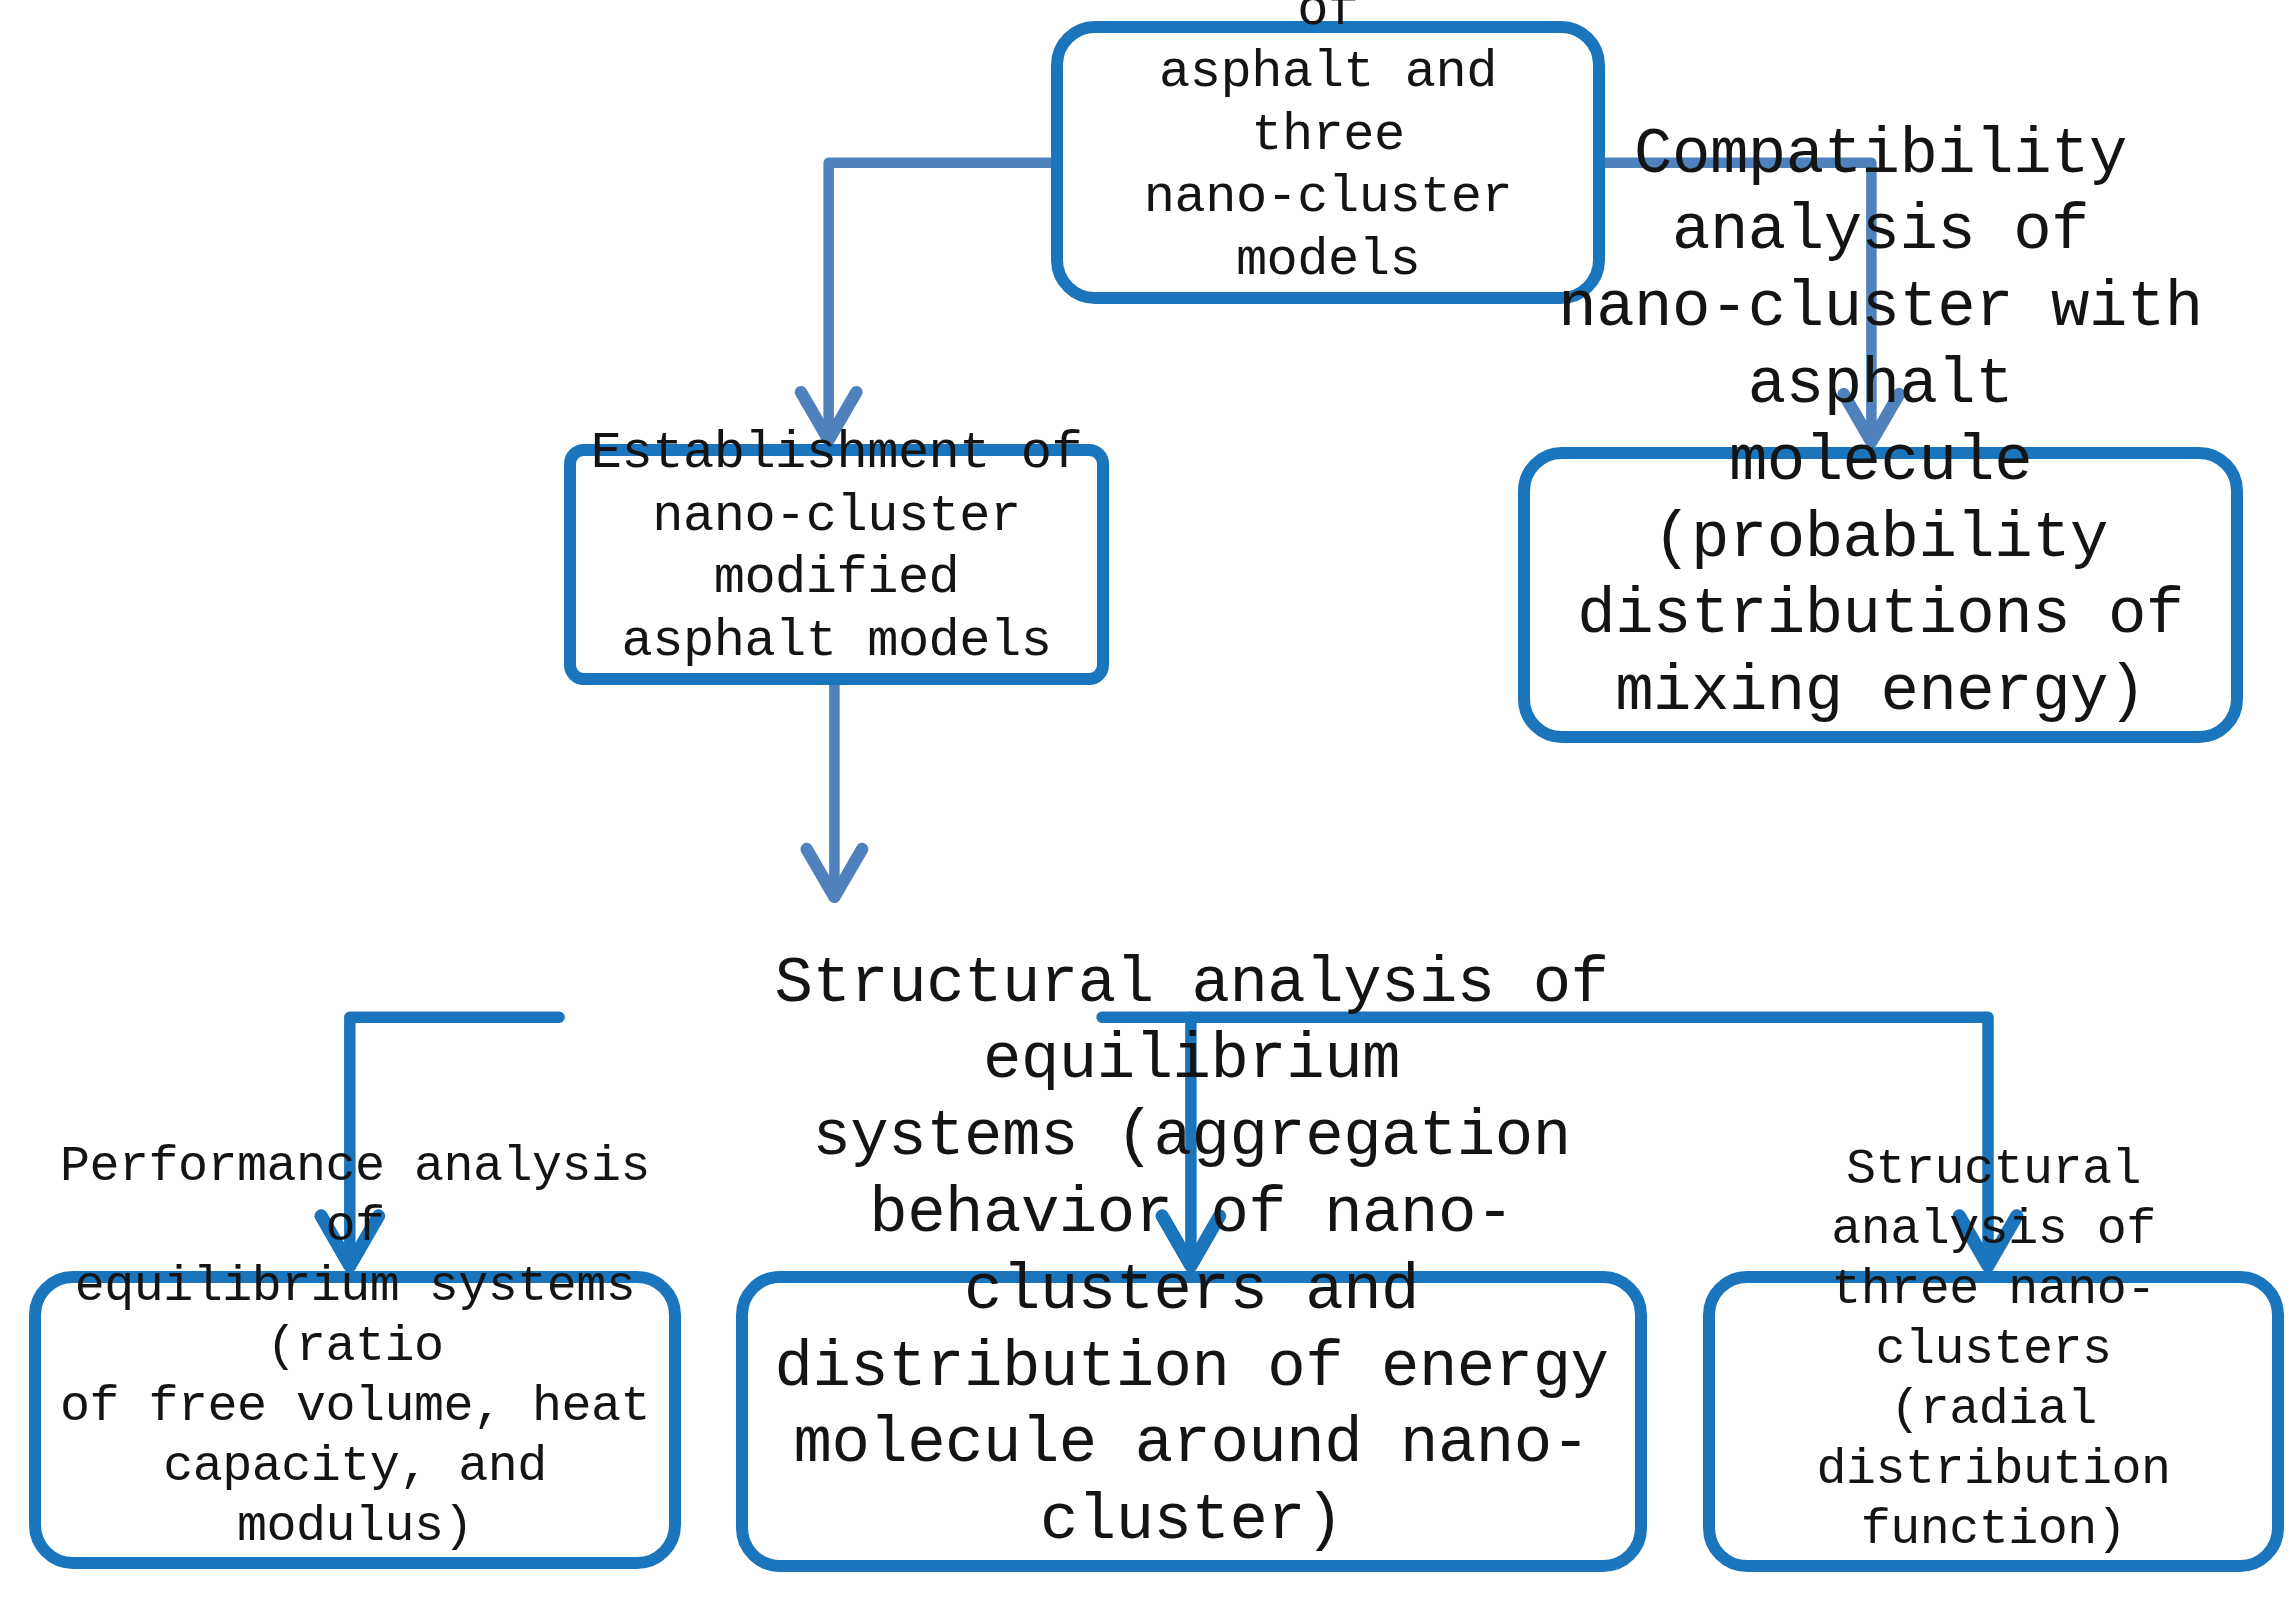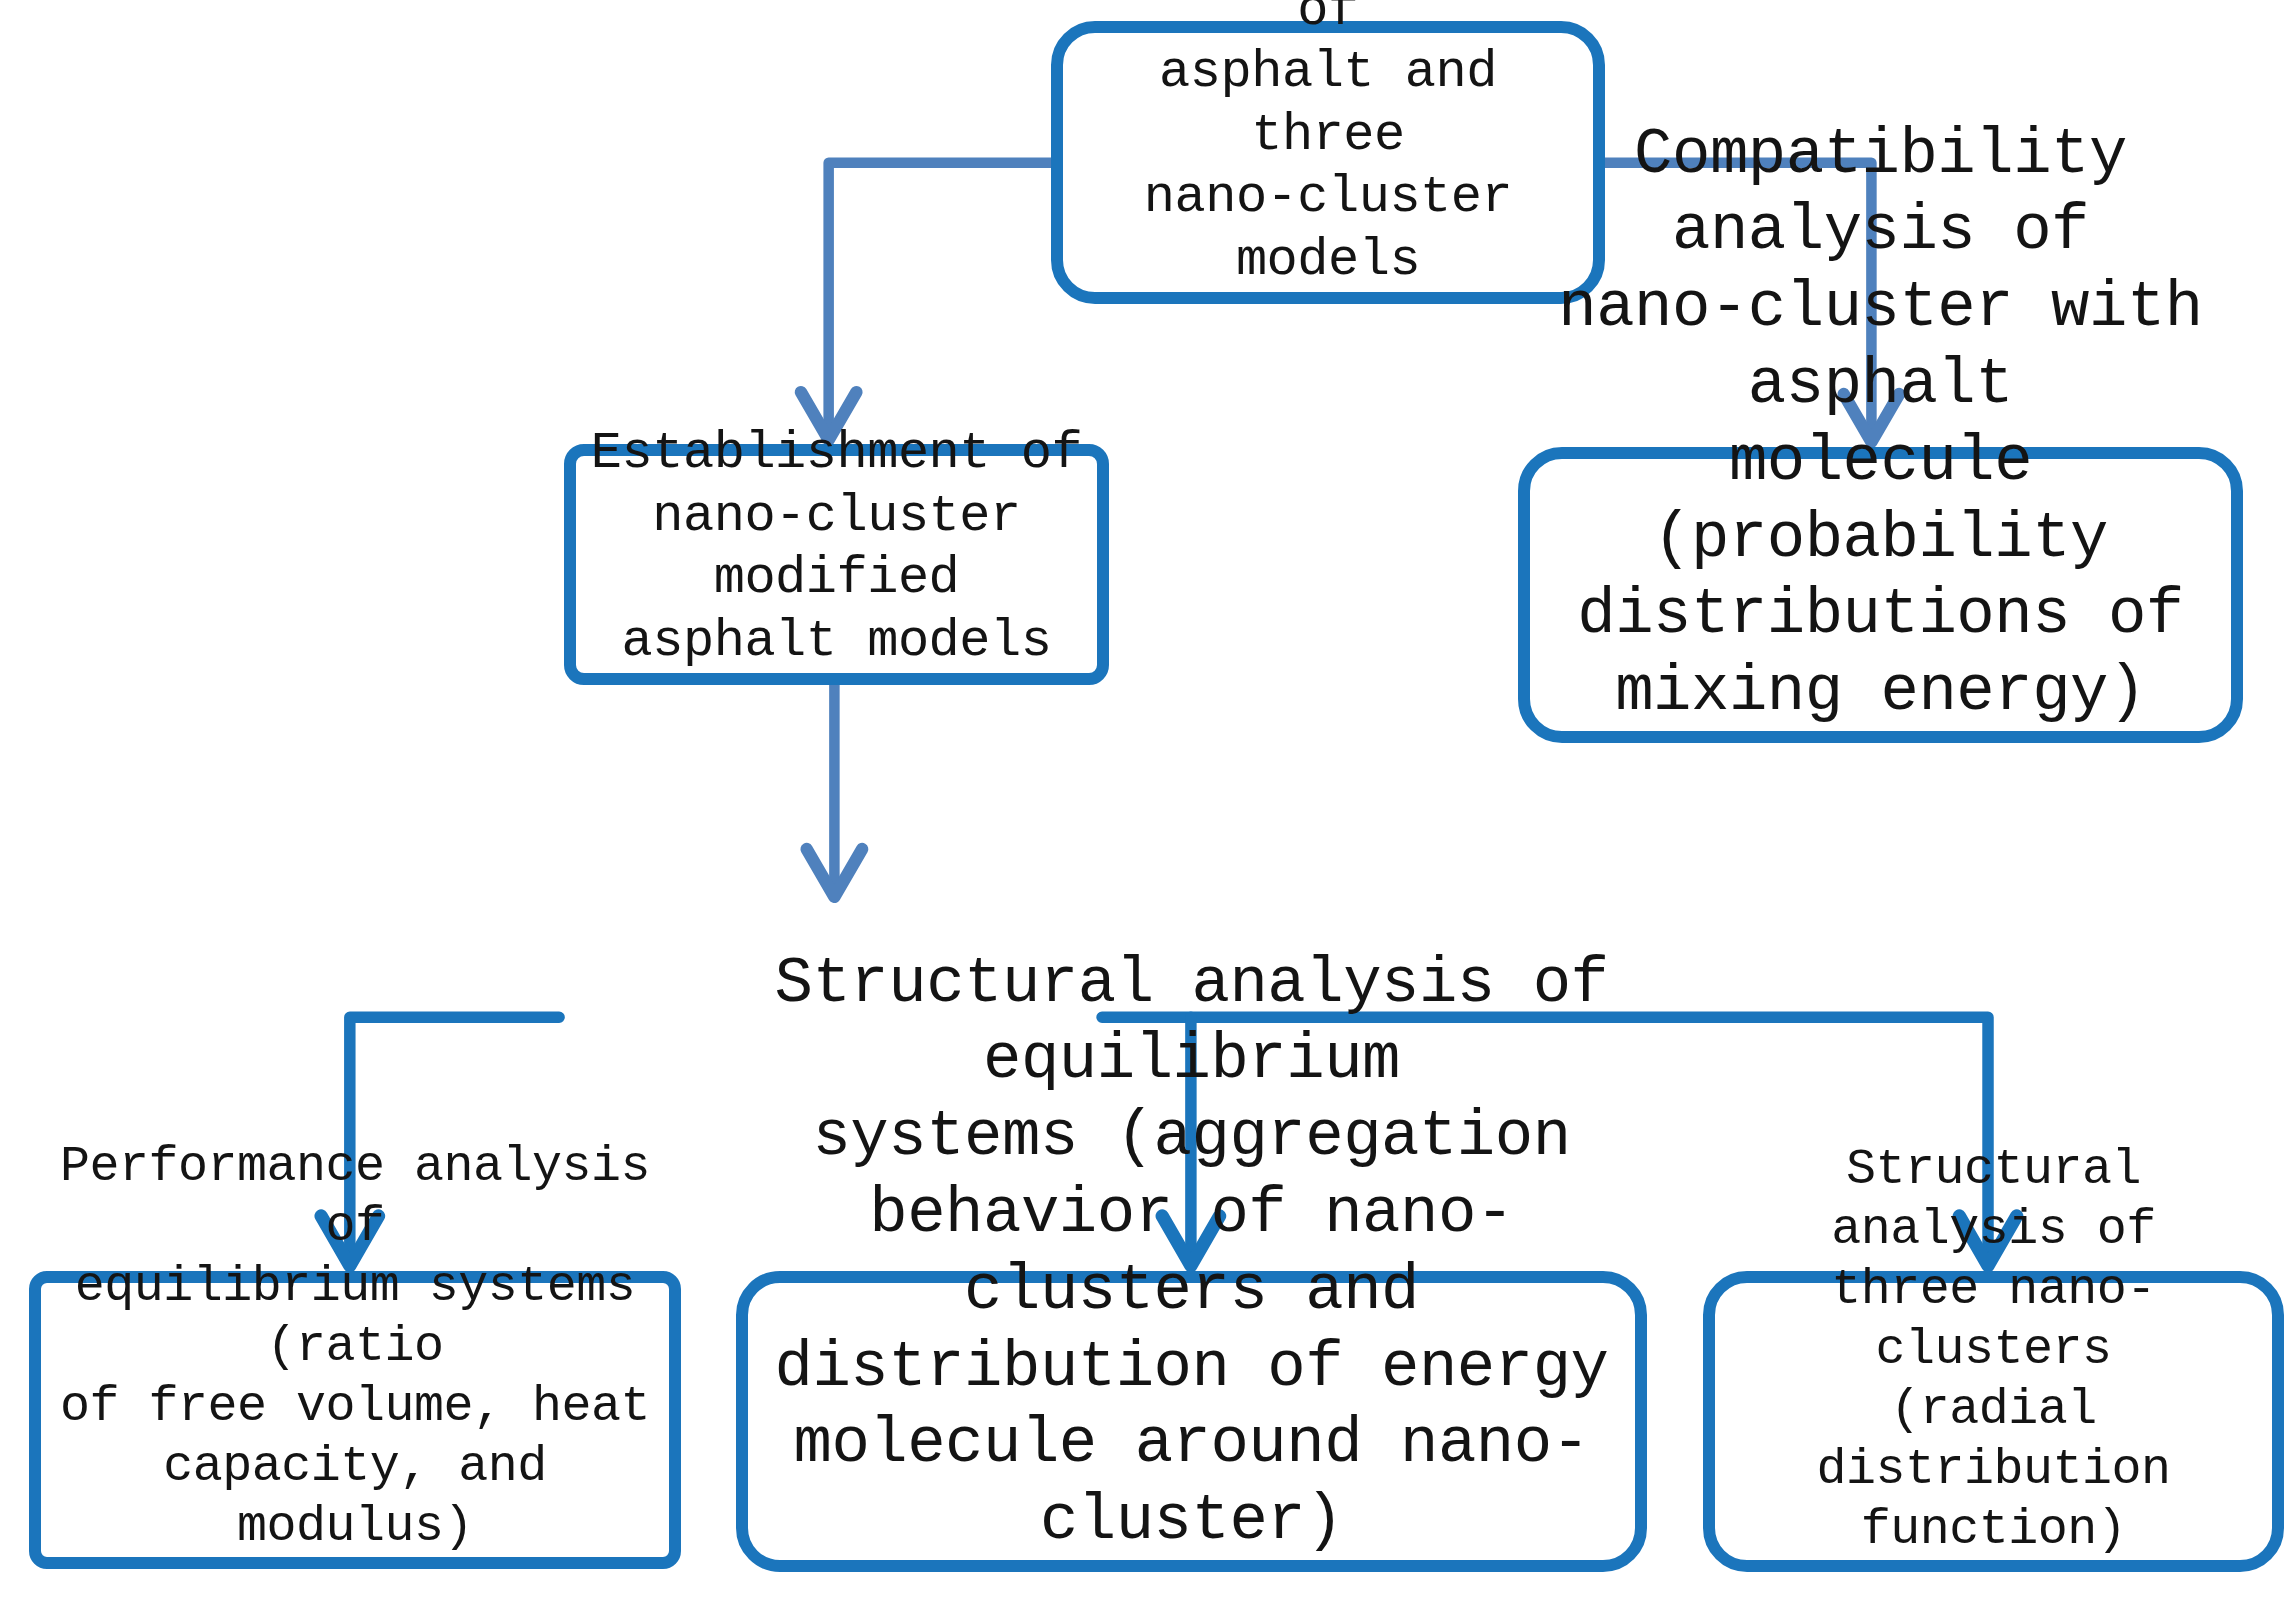--- a/index.html
+++ b/index.html
@@ -96,21 +96,21 @@
   </div>
 
   <div class="box" style="left:1518px; top:447px; width:725px; height:296px;">
     <div class="box-text fs50">Compatibility analysis of
 nano-cluster with asphalt
 molecule (probability
 distributions of mixing energy)</div>
   </div>
 
 
-  <div class="box" style="left:29px; top:1271px; width:652px; height:298px;border-radius:18px;">
+  <div class="box" style="left:29px; top:1271px; width:652px; height:298px;">
     <div class="box-text fs52">Performance analysis of
 equilibrium systems (ratio
 of free volume, heat
 capacity, and modulus)</div>
   </div>
 
   <div class="box" style="left:736px; top:1271px; width:911px; height:301px;">
     <div class="box-text fs50">Structural analysis of equilibrium
 systems (aggregation behavior of nano-
 clusters and distribution of energy

